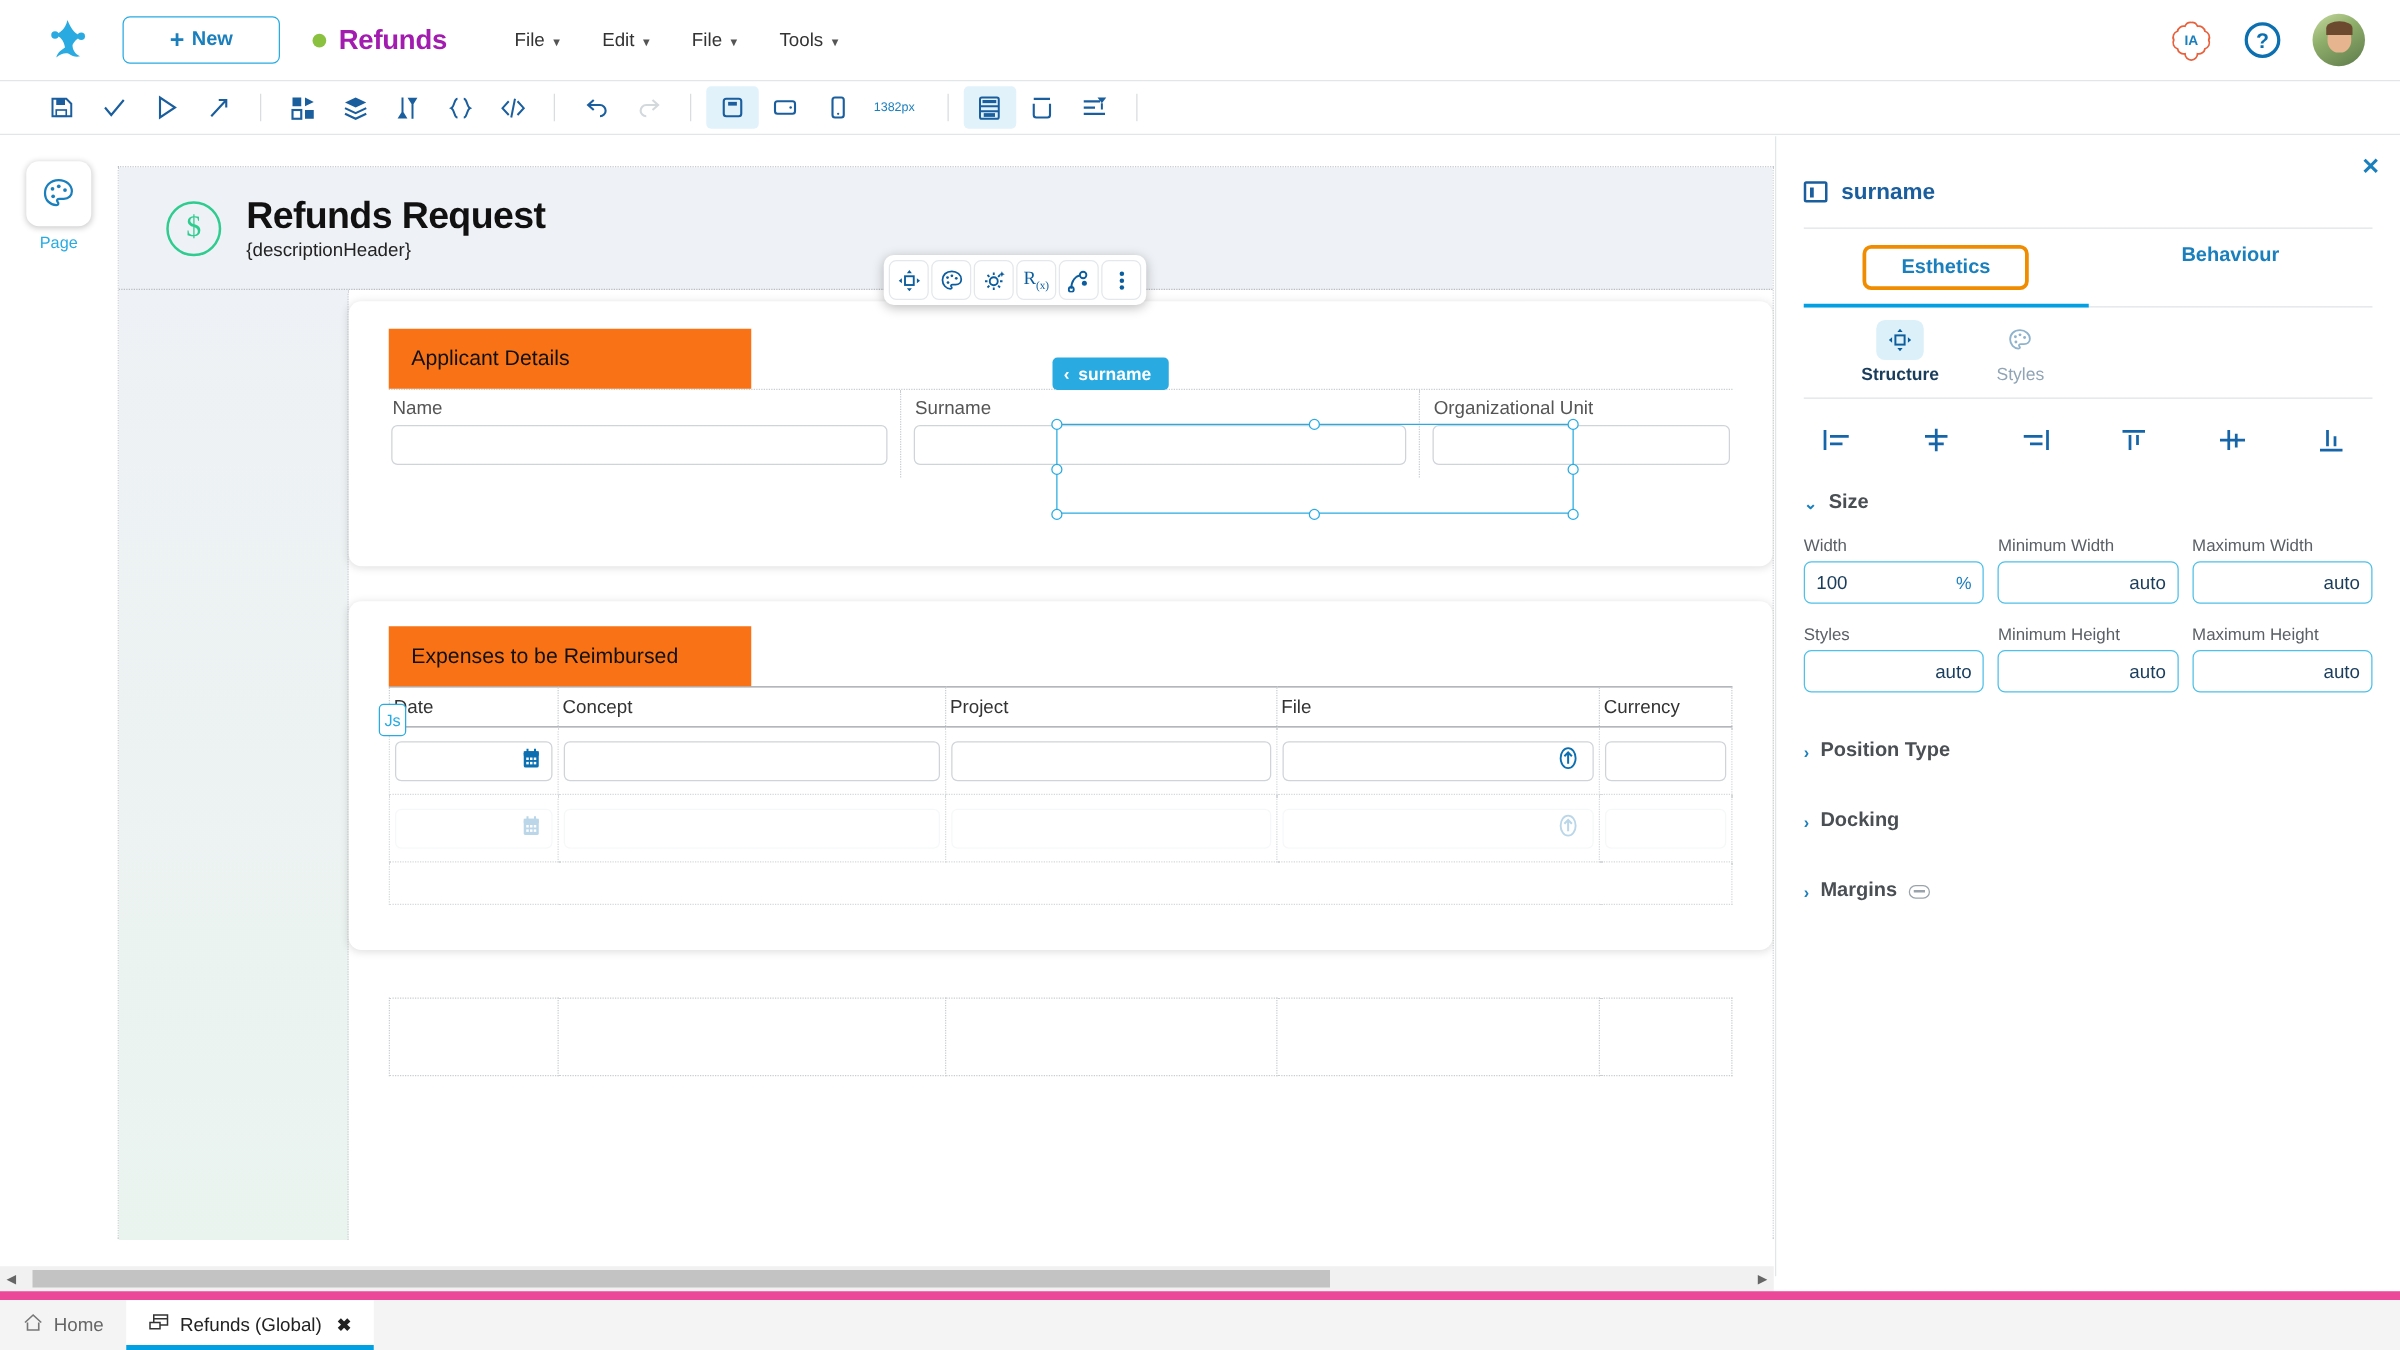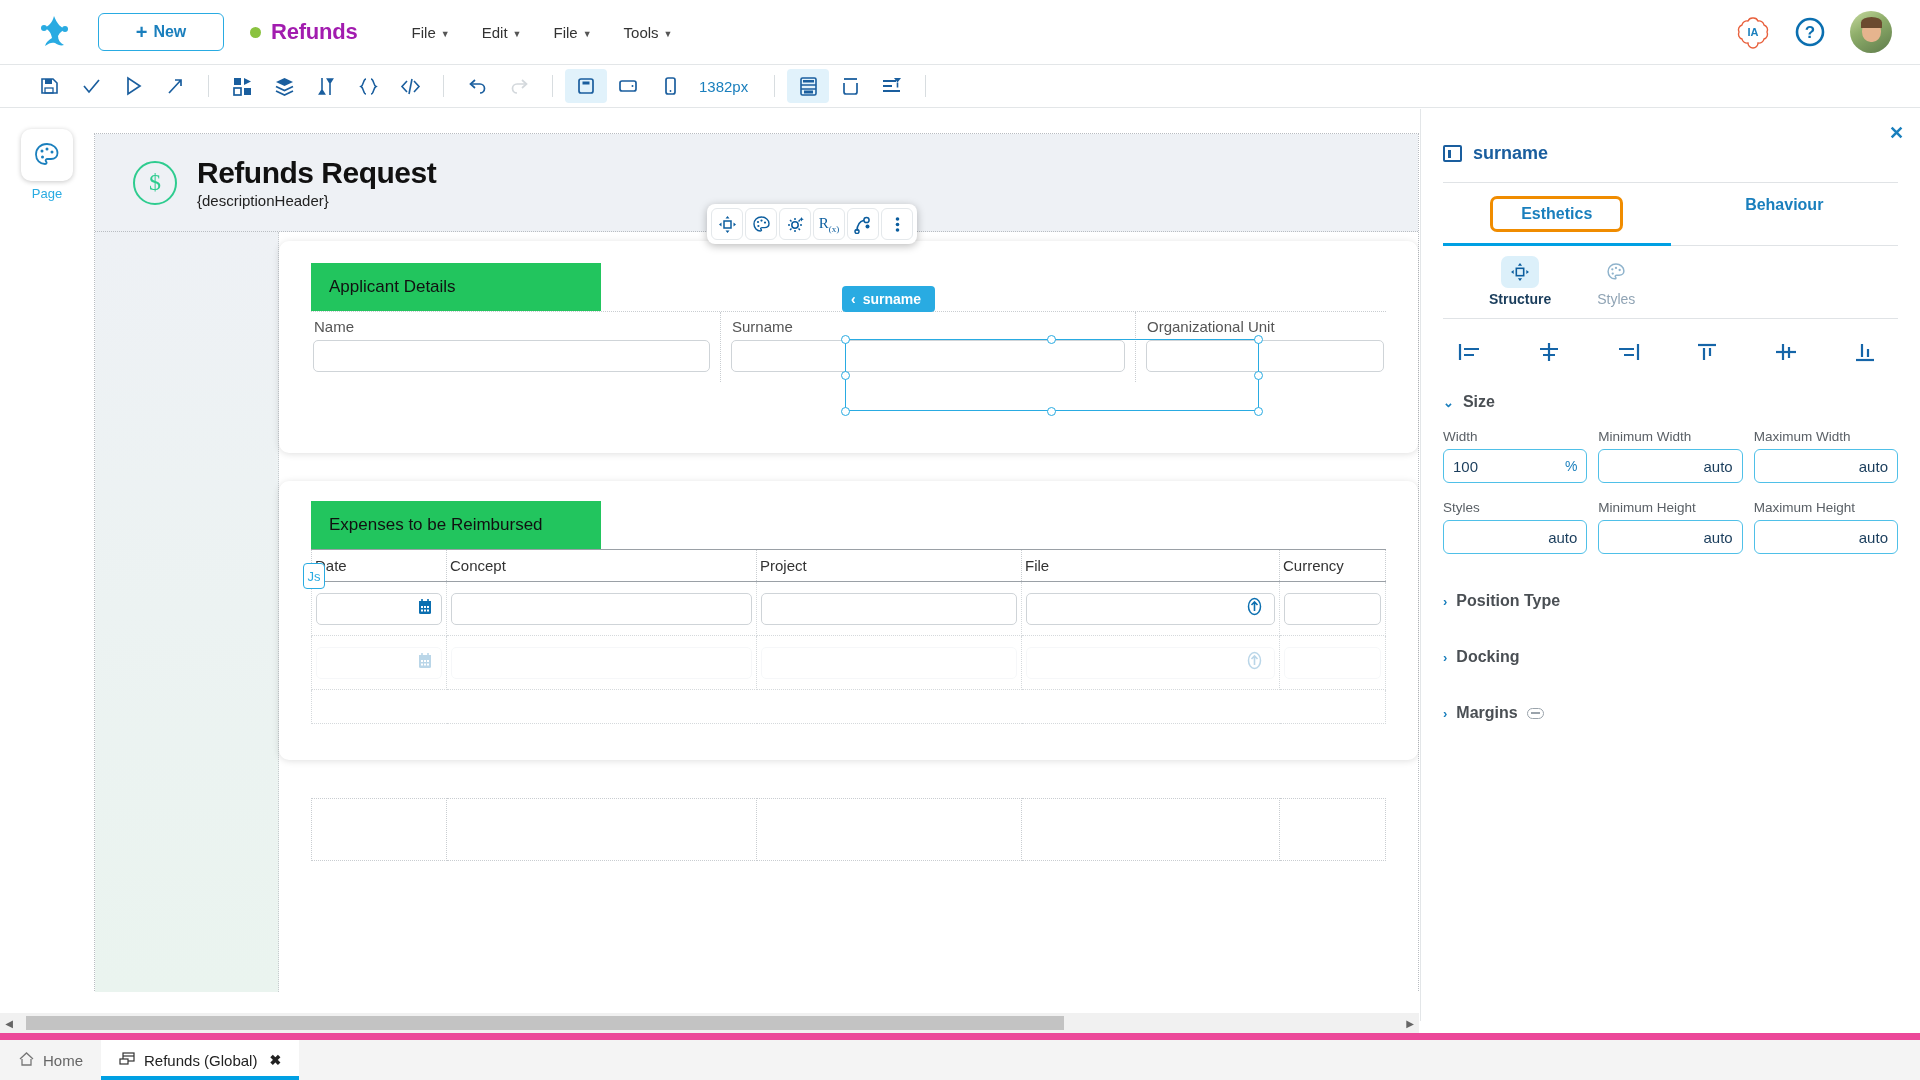--- a/index.html
+++ b/index.html
@@ -53,21 +53,21 @@
     background: #ffffff; border-top: 1px solid #e3e6e8; border-bottom: 1px solid #e3e6e8;
     display: flex; align-items: center; padding-left: 28px; gap: 0px;
   }
   .tb {
     width: 42px; height: 34px; display: flex; align-items: center; justify-content: center;
     cursor: pointer; border-radius: 4px;
   }
   .tb.active { background: #e1f2fb; }
   .tb.disabled { opacity: 0.33; cursor: default; }
   .tb-sep { width: 1px; height: 22px; background: #d8dde0; margin: 0 12px; }
-  .px-label { font-size: 15px; color: #1a7fbd; margin: 0 14px 0 8px; }
+  .px-label { font-size: 10px; color: #1a7fbd; margin: 0 14px 0 8px; }
 
   
   .left-rail {
     position: absolute; top: 109px; left: 0; width: 94px; height: 912px;
     background: #ffffff;
   }
   .rail-btn {
     margin: 20px auto 0 auto; width: 52px; height: 52px; border-radius: 10px;
     background: #fff; box-shadow: 0 1px 5px rgba(0,0,0,.22);
     display: flex; align-items: center; justify-content: center; cursor: pointer;
@@ -100,21 +100,21 @@
     width: 184px; background: linear-gradient(180deg,#eef1f5 0%,#eaf4ef 100%);
     border-right: 1px dotted #c6cace;
   }
   .body-main { flex: 1; background: #fff; position: relative; }
 
   .card {
     background: #fff; border-radius: 10px; box-shadow: 0 1px 7px rgba(0,0,0,.13);
     margin: 9px 0 0 0; padding: 0;
   }
   .sec-title {
-    display: inline-block; background: #22c55e; padding: 14px 24px 14px 18px;
+    display: inline-block; background: #f97316; padding: 14px 24px 14px 18px;
     font-size: 17px; color: #111; min-width: 290px;
   }
   .fields-row { display: flex; border-top: 1px dotted #c9cdd1; }
   .fld { flex: 1; padding: 0 0 0 0; border-right: 1px dotted #c9cdd1; position: relative; }
   .fld:last-child { border-right: none; }
   .fld-label { font-size: 15px; color: #555; padding: 6px 0 5px 3px; }
   .fld-input {
     height: 32px; border: 1px solid #cfd4d8; border-radius: 5px; background: #fff;
     margin: 0 2px 10px 2px;
   }

